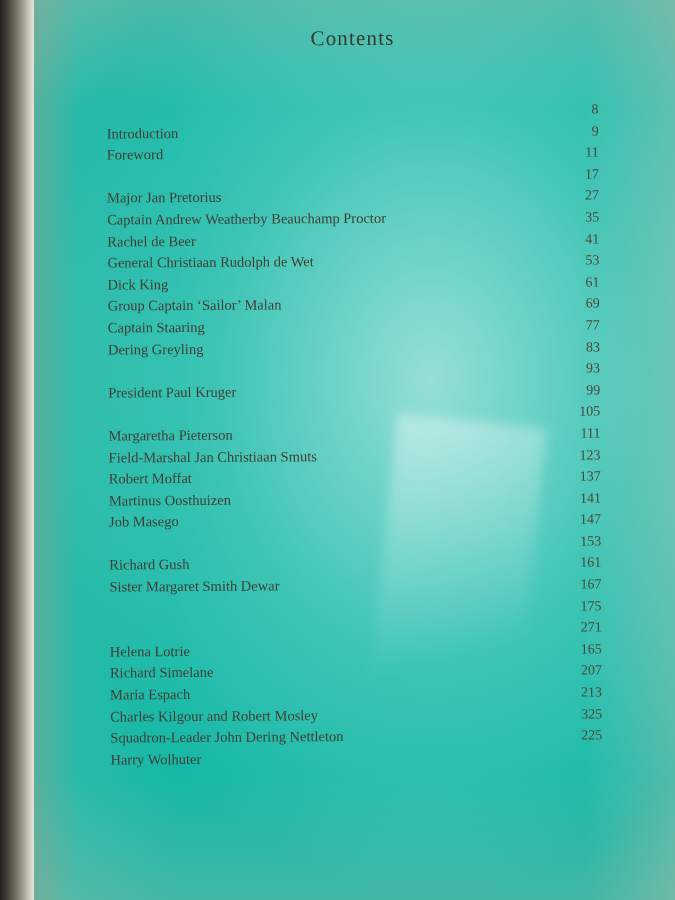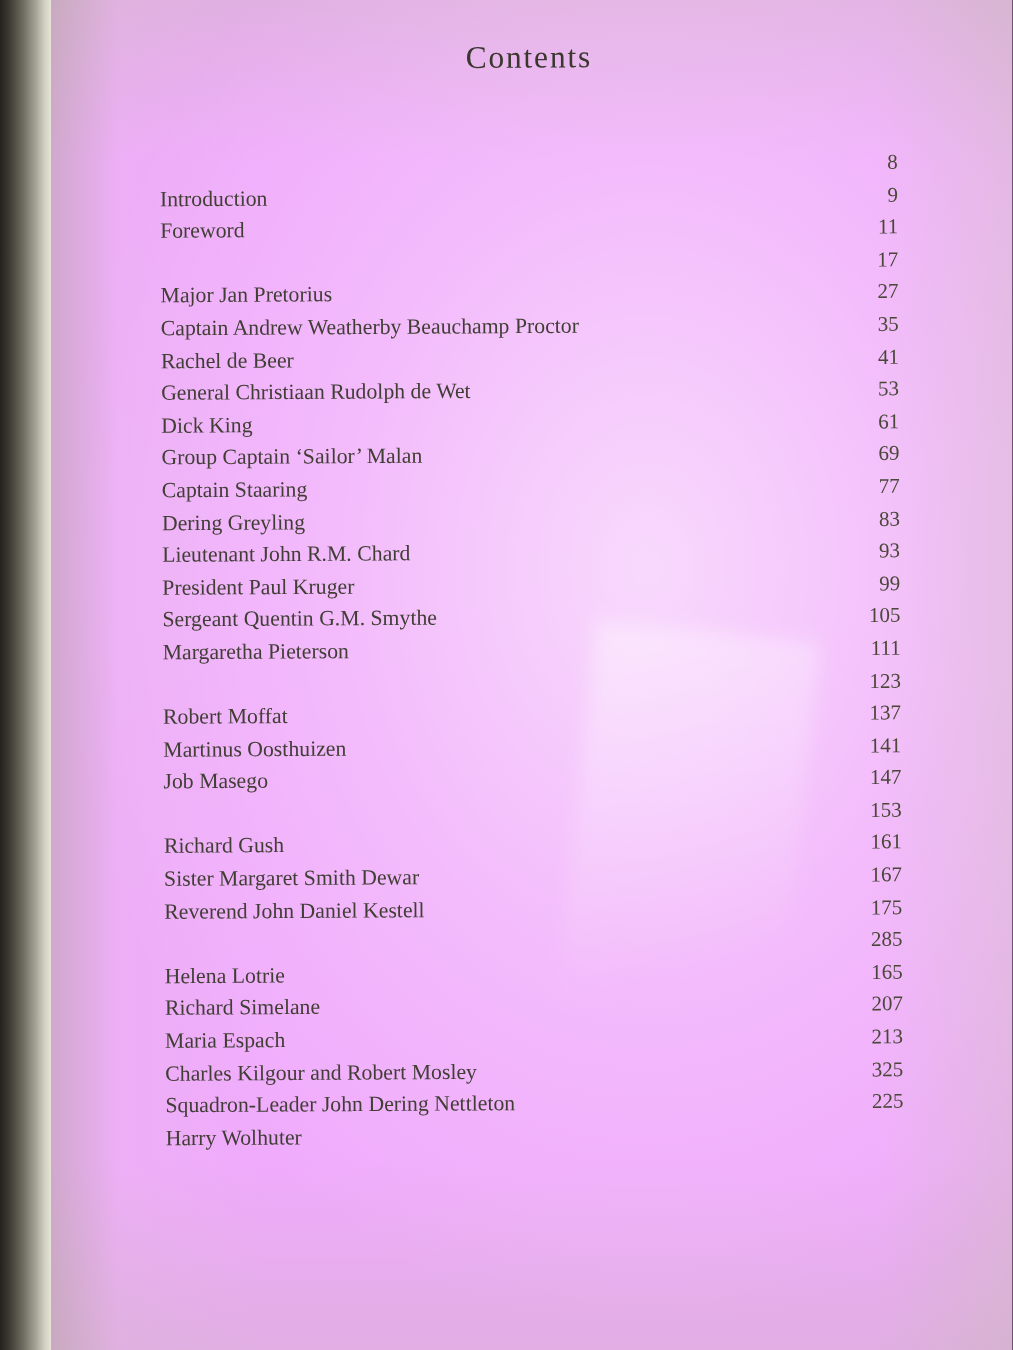--- a/index.html
+++ b/index.html
@@ -10,21 +10,21 @@
   body {
     width: 675px;
     height: 900px;
     overflow: hidden;
     font-family: "Liberation Serif", serif;
   }
   #page {
     position: relative;
     width: 675px;
     height: 900px;
-    background: #f0abfc;
+    background: #14b8a6;
     overflow: hidden;
   }
   
   .gutter {
     position: absolute;
     left: 0; top: 0;
     width: 34px; height: 900px;
     background: linear-gradient(to right,
         #23211c 0%, #3d3a33 18%, #6e6b61 45%,
         #a5a296 70%, #d3d0c4 88%, #e6e3d7 100%);
@@ -150,36 +150,35 @@
         </div>
         <div class="toc-row">
           <span class="entry-title">Captain Staaring</span>
           <span class="entry-page">77</span>
         </div>
         <div class="toc-row">
           <span class="entry-title">Dering Greyling</span>
           <span class="entry-page">83</span>
         </div>
         <div class="toc-row">
-          <span class="entry-title">Lieutenant John R.M. Chard</span>
           <span class="entry-page">93</span>
         </div>
         <div class="toc-row">
           <span class="entry-title">President Paul Kruger</span>
           <span class="entry-page">99</span>
         </div>
         <div class="toc-row">
-          <span class="entry-title">Sergeant Quentin G.M. Smythe</span>
           <span class="entry-page">105</span>
         </div>
         <div class="toc-row">
           <span class="entry-title">Margaretha Pieterson</span>
           <span class="entry-page">111</span>
         </div>
         <div class="toc-row">
+          <span class="entry-title">Field-Marshal Jan Christiaan Smuts</span>
           <span class="entry-page">123</span>
         </div>
         <div class="toc-row">
           <span class="entry-title">Robert Moffat</span>
           <span class="entry-page">137</span>
         </div>
         <div class="toc-row">
           <span class="entry-title">Martinus Oosthuizen</span>
           <span class="entry-page">141</span>
         </div>
@@ -192,25 +191,24 @@
         </div>
         <div class="toc-row">
           <span class="entry-title">Richard Gush</span>
           <span class="entry-page">161</span>
         </div>
         <div class="toc-row">
           <span class="entry-title">Sister Margaret Smith Dewar</span>
           <span class="entry-page">167</span>
         </div>
         <div class="toc-row">
-          <span class="entry-title">Reverend John Daniel Kestell</span>
           <span class="entry-page">175</span>
         </div>
         <div class="toc-row">
-          <span class="entry-page">285</span>
+          <span class="entry-page">271</span>
         </div>
         <div class="toc-row">
           <span class="entry-title">Helena Lotrie</span>
           <span class="entry-page">165</span>
         </div>
         <div class="toc-row">
           <span class="entry-title">Richard Simelane</span>
           <span class="entry-page">207</span>
         </div>
         <div class="toc-row">

